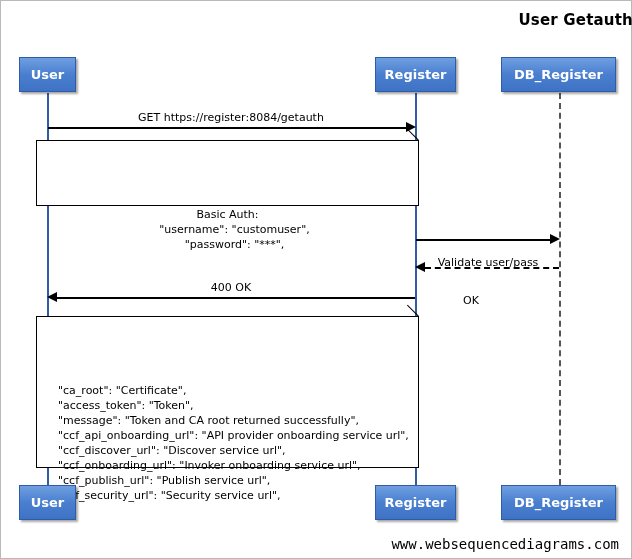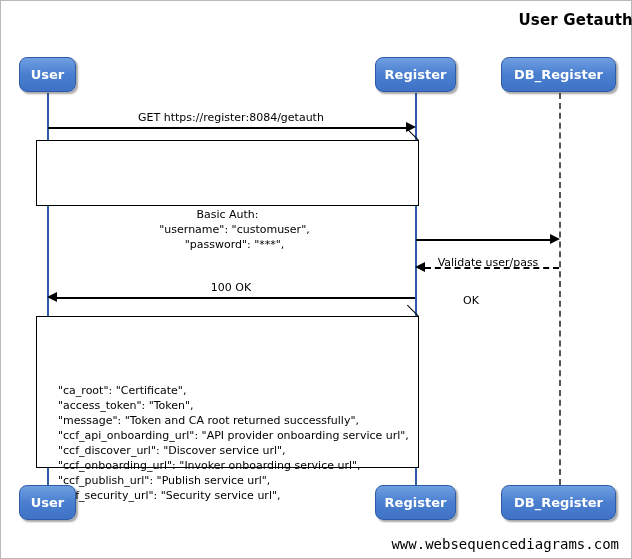--- a/index.html
+++ b/index.html
@@ -31,21 +31,21 @@
     font-weight: bold;
     color: #000000;
     letter-spacing: 0.2px;
   }
   
   .actor {
     position: absolute;
     box-sizing: border-box;
     background: linear-gradient(to bottom, #6f9fe0 0%, #4a7fd0 50%, #3f72c4 100%);
     border: 1px solid #2f5ca8;
-    border-radius: 8px;
+    border-radius: 0;
     color: #ffffff;
     font-size: 13px;
     font-weight: bold;
     text-align: center;
     line-height: 1;
     display: flex;
     align-items: center;
     justify-content: center;
     box-shadow: 2px 2px 2px rgba(0,0,0,0.35);
   }
@@ -171,21 +171,21 @@
   </div>
 
   <div class="msg-label" style="left:415px; top:222px; width:144px;margin-top:33px;">Validate user/pass</div>
   <div class="msg-line" style="left:415px; top:238px; width:134px;"></div>
   <div class="arrow-right" style="left:549px; top:233px;"></div>
 
   <div class="msg-label" style="left:398px; top:250px; width:144px;margin-top:43px;">OK</div>
   <div class="msg-line dashed" style="left:424px; top:266px; width:134px;"></div>
   <div class="arrow-left" style="left:414px; top:261px;"></div>
 
-  <div class="msg-label" style="left:130px; top:280px; width:200px;">100 OK</div>
+  <div class="msg-label" style="left:130px; top:280px; width:200px;">400 OK</div>
   <div class="msg-line" style="left:56px; top:296px; width:358px;"></div>
   <div class="arrow-left" style="left:46px; top:291px;"></div>
 
   <div class="note" style="left:35px; top:315px; width:383px; height:152px;">
     <div class="fold"></div>
     <div class="fold-line"></div>
     <div class="note-inner">"ca_root": "Certificate",
 "access_token": "Token",
 "message": "Token and CA root returned successfully",
 "ccf_api_onboarding_url": "API provider onboarding service url",

